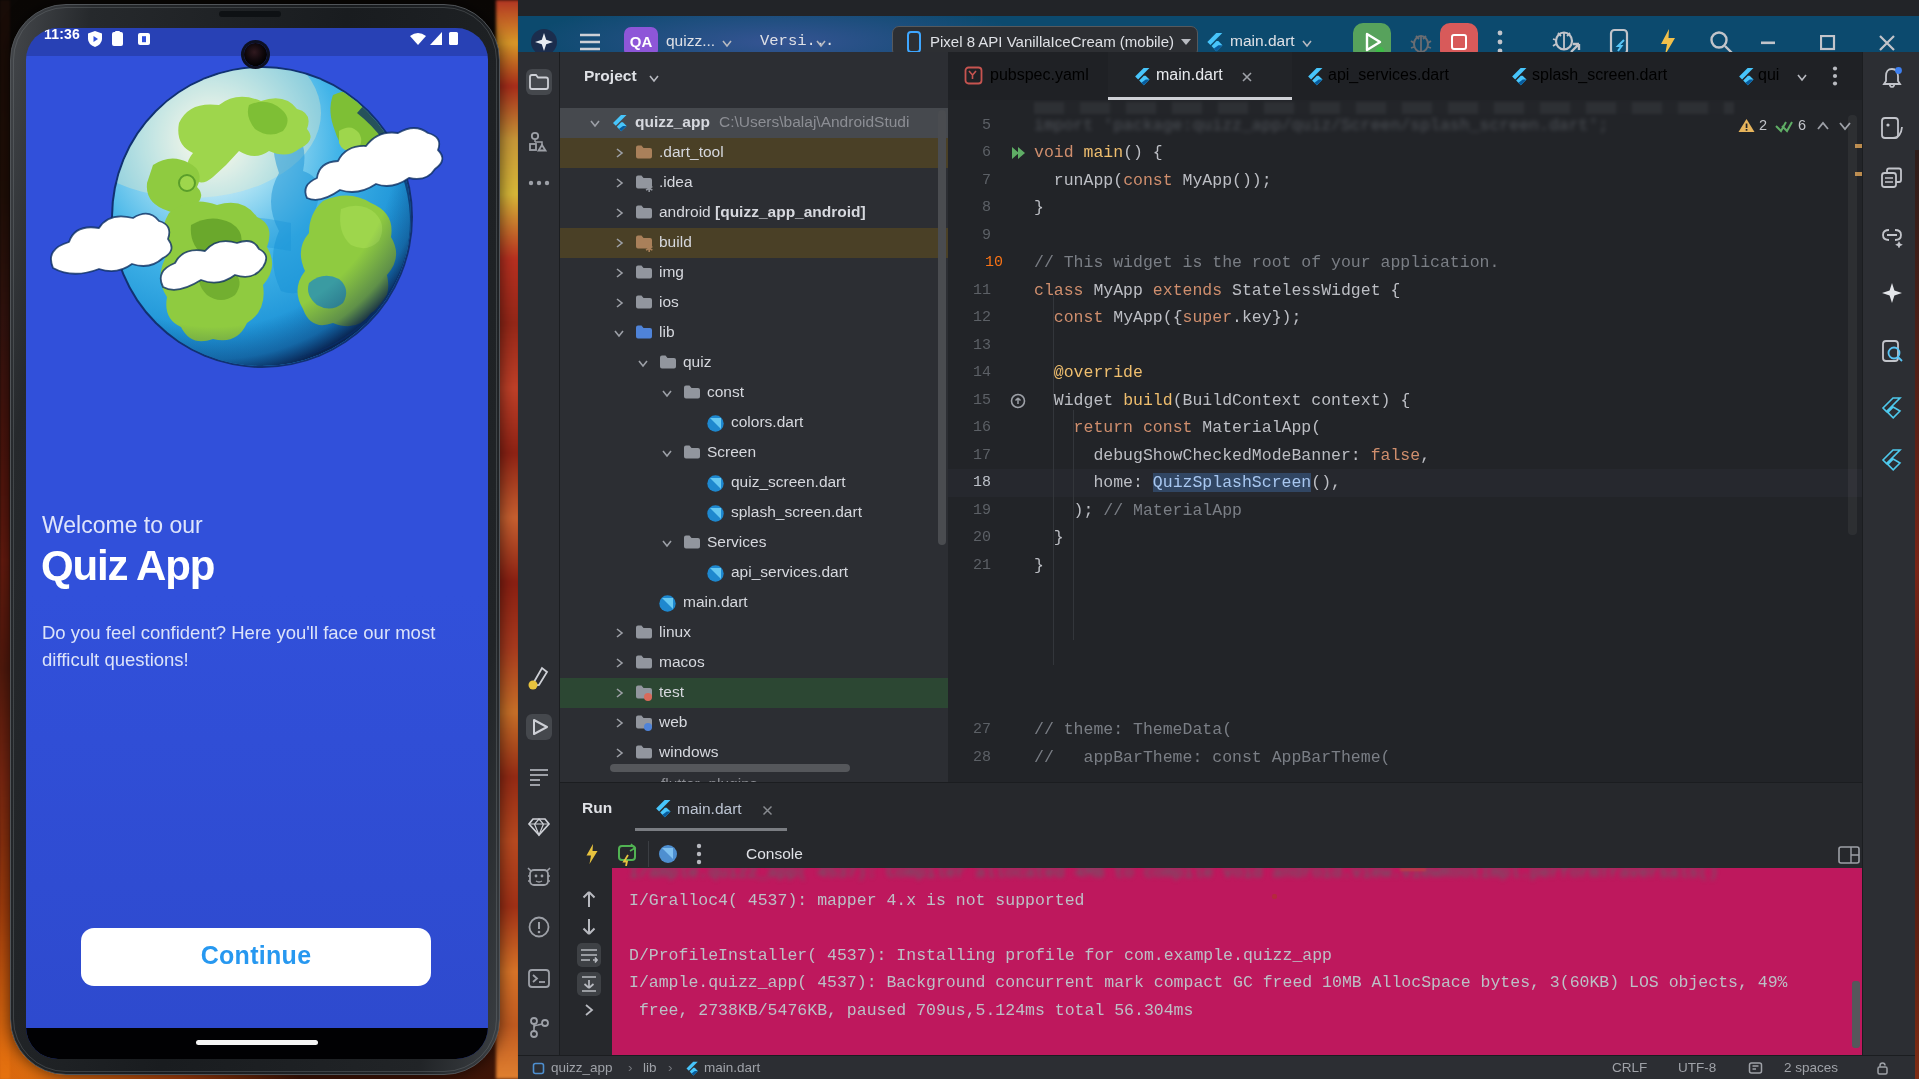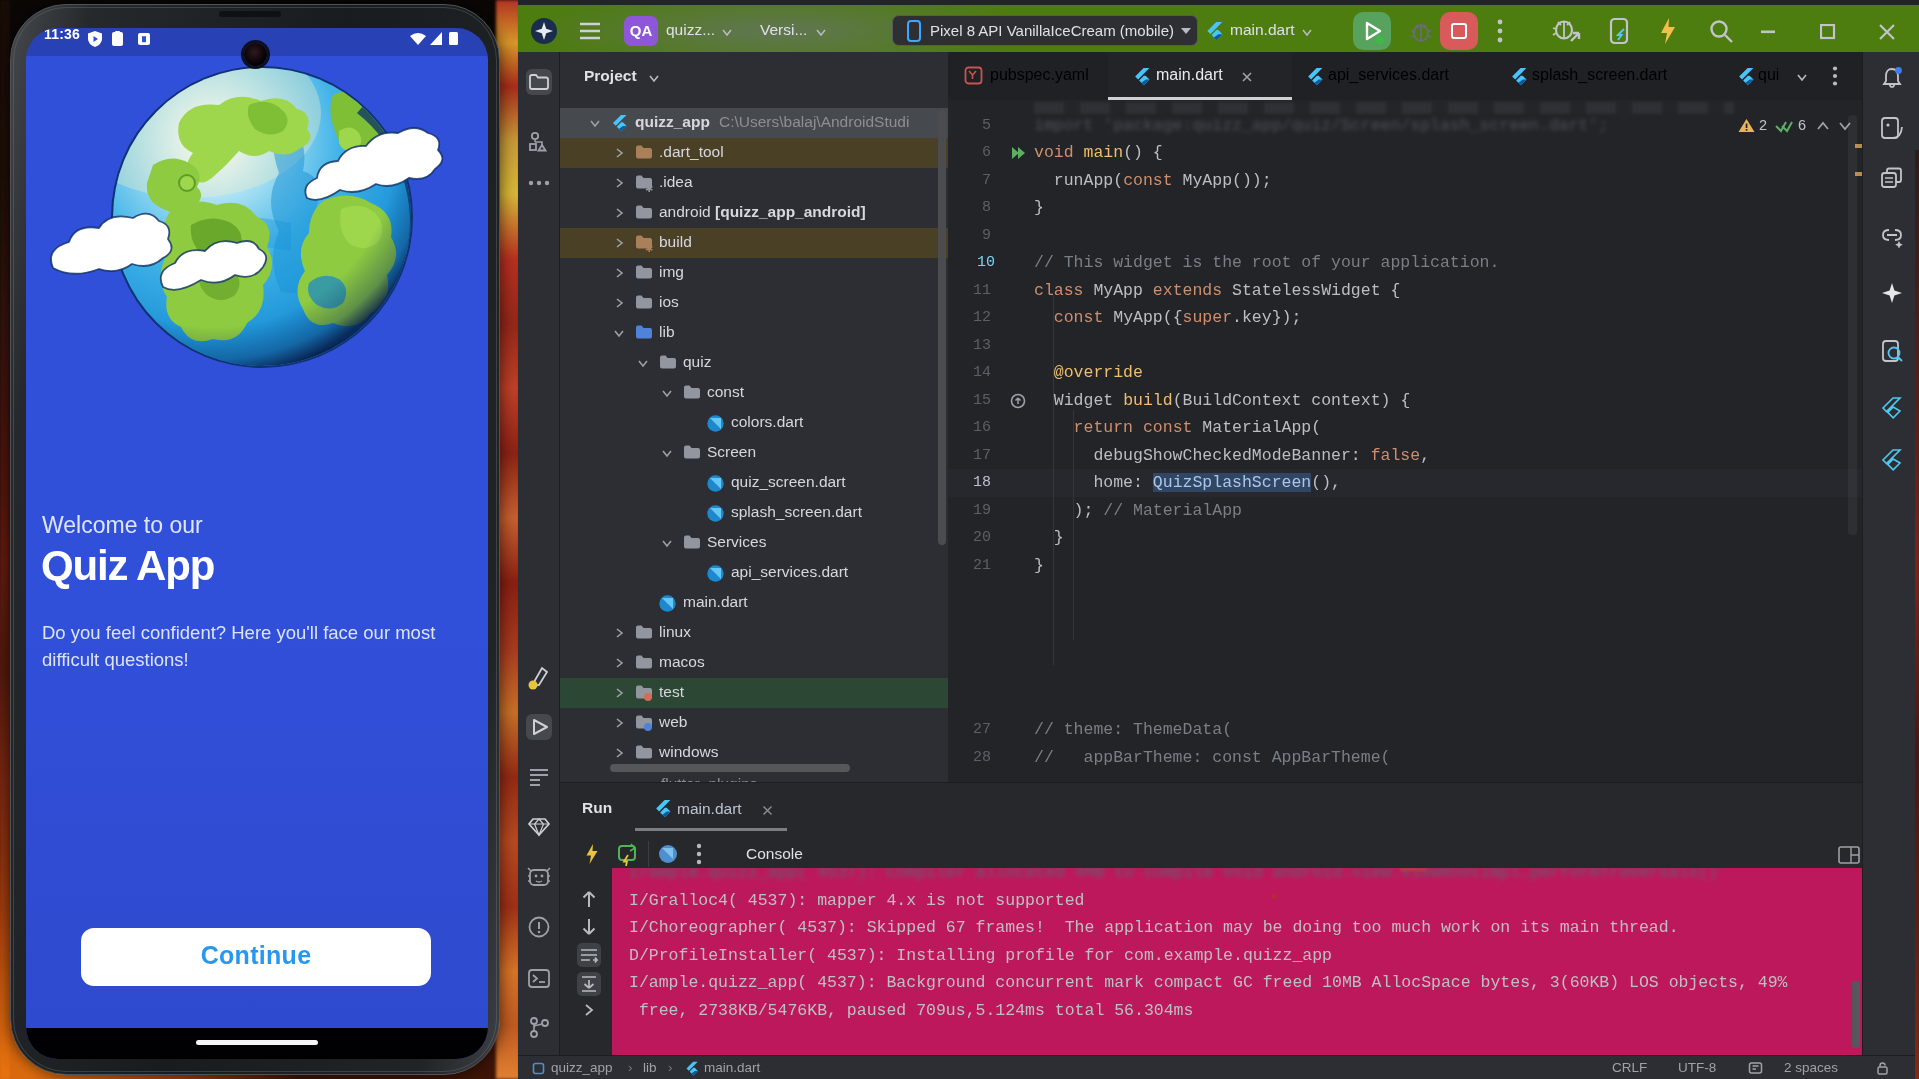--- a/index.html
+++ b/index.html
@@ -42,21 +42,21 @@
   .sbtxt { left:18px; top:-2px; color:#fff; font-size:14px; font-weight:bold; letter-spacing:.2px; }
   #gesture { left:170px; top:1012px; width:122px; height:5px; border-radius:3px; background:#fff; opacity:.96; }
   #welcome { left:16px; top:484px; color:#dfe5fb; font-size:23px; }
   #title { left:15px; top:514px; color:#ffffff; font-size:42px; font-weight:bold; letter-spacing:-1.2px; }
   #desc { left:16px; top:592px; color:#dce3f9; font-size:18.5px; line-height:26.5px; white-space:pre-line; }
   #btn { left:55px; top:900px; width:350px; height:58px; background:#fff; border-radius:13px; }
   #btn span { position:absolute; left:0; top:13px; width:350px; text-align:center; color:#2798f0; font-size:25px; font-weight:bold; letter-spacing:.3px; }
 
   
   #ide { left:518px; top:0; width:1401px; height:1079px; background:#222428; }
-  #toolbar { left:0; top:5px; width:1401px; height:52px; background:#4d7c0f; }
+  #toolbar { left:0; top:16px; width:1401px; height:52px; background:#0c4a6e; }
   #toolbar .tint { left:30px; top:0; width:480px; height:52px; background:radial-gradient(250px 44px at 230px 26px, rgba(138,104,222,.33), rgba(138,104,222,0) 100%); }
   .tbtxt { position:absolute; color:#dfe1e6; font-size:15.5px; }
   #devicesel { left:374px; top:10px; width:306px; height:31px; border:1px solid #56595d; border-radius:7px; background:#2d2f33; }
 
   #lstripe { left:0; top:52px; width:42px; height:1003px; background:#2c2e33; border-right:1px solid #1b1d20; }
   #rstripe { left:1344px; top:52px; width:57px; height:1003px; background:#2c2e33; border-left:1px solid #1b1d20; }
   .stripeicon { position:absolute; left:8px; width:26px; height:26px; }
   .sel { background:#45484d; border-radius:6px; }
 
   #proj { left:42px; top:52px; width:388px; height:730px; background:#2c2e33; overflow:hidden; }
@@ -187,21 +187,21 @@
           <path d="M14 5 L16.2 11.8 L23 14 L16.2 16.2 L14 23 L11.8 16.2 L5 14 L11.8 11.8 Z" fill="#e8ecf2"></path>
         </svg>
         <svg class="abs" style="left:60px; top:15px;" width="24" height="22" viewBox="0 0 24 22">
           <path d="M2 4 H22 M2 11 H22 M2 18 H22" stroke="#ced0d6" stroke-width="2.6"></path>
         </svg>
         <div class="abs" style="left:106px; top:11px; width:34px; height:30px; background:#8e56d8; border-radius:7px; color:#fff; font-size:15px; font-weight:bold; text-align:center; line-height:30px;">QA</div>
         <span class="tbtxt" style="left:148px; top:16px;">quizz...</span>
         <svg class="abs" style="left:203px; top:21px;" width="12" height="12" viewBox="0 0 12 12">
           <path d="M2 4 L6 9 L10 4" stroke="#b8bac0" stroke-width="1.6" fill="none"></path>
         </svg>
-        <span class="tbtxt" style="left:242px; top:16px;">Versi...</span>
+        <span class="tbtxt" style="left:242px; top:16px;font-family:Liberation Mono, monospace;">Versi...</span>
         <svg class="abs" style="left:297px; top:21px;" width="12" height="12" viewBox="0 0 12 12">
           <path d="M2 4 L6 9 L10 4" stroke="#b8bac0" stroke-width="1.6" fill="none"></path>
         </svg>
         <div id="devicesel" class="abs"></div>
         <svg class="abs" style="left:388px; top:15px;" width="16" height="22" viewBox="0 0 16 22">
           <rect x="2" y="1" width="12" height="20" rx="3" stroke="#3ea6ff" stroke-width="2" fill="none"></rect>
         </svg>
         <span class="abs" style="left:412px; top:17px; color:#dfe1e6; font-size:15px;">Pixel 8 API VanillaIceCream (mobile)</span>
         <svg class="abs" style="left:662px; top:21px;" width="12" height="10" viewBox="0 0 12 10">
           <path d="M1 2 L6 8 L11 2 Z" fill="#b8bac0"></path>
@@ -656,21 +656,21 @@
         <div class="cl" style="top:39.2px;"><span class="kw">void</span><span class="wh"> </span><span class="fn">main</span><span class="wh">() {</span></div>
         <svg class="abs" style="left:62px; top:45.2px;" width="16" height="16" viewBox="0 0 16 16">
           <path d="M2 2 L9 8 L2 14 Z M8 2 L15 8 L8 14 Z" fill="#5fad65"></path>
         </svg>
         <div class="num" style="top:66.8px; left:0; color:#5c6066;">7</div>
         <div class="cl" style="top:66.8px;"><span class="wh">  runApp(</span><span class="kw">const</span><span class="wh"> MyApp());</span></div>
         <div class="num" style="top:94.2px; left:0; color:#5c6066;">8</div>
         <div class="cl" style="top:94.2px;"><span class="wh">}</span></div>
         <div class="num" style="top:121.8px; left:0; color:#5c6066;">9</div>
         <div class="cl" style="top:121.8px;"></div>
-        <div class="num" style="top:149.2px; left:4px; color:#7dd3fc;">10</div>
+        <div class="num" style="top:149.2px; left:12px; color:#f97316;">10</div>
         <div class="cl" style="top:149.2px;"><span class="cmt">// This widget is the root of your application.</span></div>
         <div class="num" style="top:176.8px; left:0; color:#5c6066;">11</div>
         <div class="cl" style="top:176.8px;"><span class="kw">class</span><span class="wh"> MyApp </span><span class="kw">extends</span><span class="wh"> StatelessWidget {</span></div>
         <div class="num" style="top:204.2px; left:0; color:#5c6066;">12</div>
         <div class="cl" style="top:204.2px;"><span class="wh">  </span><span class="kw">const</span><span class="wh"> MyApp({</span><span class="kw">super</span><span class="wh">.key});</span></div>
         <div class="num" style="top:231.8px; left:0; color:#5c6066;">13</div>
         <div class="cl" style="top:231.8px;"></div>
         <div class="num" style="top:259.2px; left:0; color:#5c6066;">14</div>
         <div class="cl" style="top:259.2px;"><span class="wh">  </span><span class="fn">@override</span></div>
         <div class="num" style="top:286.8px; left:0; color:#5c6066;">15</div>
@@ -775,21 +775,20 @@
           </svg>
         </div>
         <div class="abs" style="left:17px; top:215px; width:24px; height:24px;">
           <svg class="abs" style="" width="24" height="24" viewBox="0 0 24 24">
             <path d="M9 7 L15 12 L9 17" stroke="#b8bac0" stroke-width="1.8" fill="none"></path>
           </svg>
         </div>
         <div id="console" class="abs">
           <div class="conline" style="top:-8.75px; color:#5d6269; filter:blur(2px);">I/ample.quizz_app( 4537): Compiler allocated 4MB to compile void android.view.ViewRootImpl.performTraversals()</div>
           <div class="conline" style="top:18.75px;">I/Gralloc4( 4537): mapper 4.x is not supported</div>
-          <div class="conline" style="top:46.25px;">I/Choreographer( 4537): Skipped 67 frames!  The application may be doing too much work on its main thread.</div>
           <div class="conline" style="top:73.75px;">D/ProfileInstaller( 4537): Installing profile for com.example.quizz_app</div>
           <div class="conline" style="top:101.25px;">I/ample.quizz_app( 4537): Background concurrent mark compact GC freed 10MB AllocSpace bytes, 3(60KB) LOS objects, 49%</div>
           <div class="conline" style="top:128.75px;"> free, 2738KB/5476KB, paused 709us,5.124ms total 56.304ms</div>
           <div class="abs" style="left:788px; top:0px; width:26px; height:3px; background:#c04040; opacity:.8; filter:blur(1px);"></div>
           <div class="abs" style="left:660px; top:26px; width:5px; height:5px; background:#b03030; opacity:.7; border-radius:2px;"></div>
           <div class="abs" style="left:1240px; top:113px; width:8px; height:67px; background:#55575b; border-radius:3px;"></div>
         </div>
       </div>
 <div id="status" class="abs">
         <svg class="abs" style="left:14px; top:6px;" width="13" height="13" viewBox="0 0 13 13">

